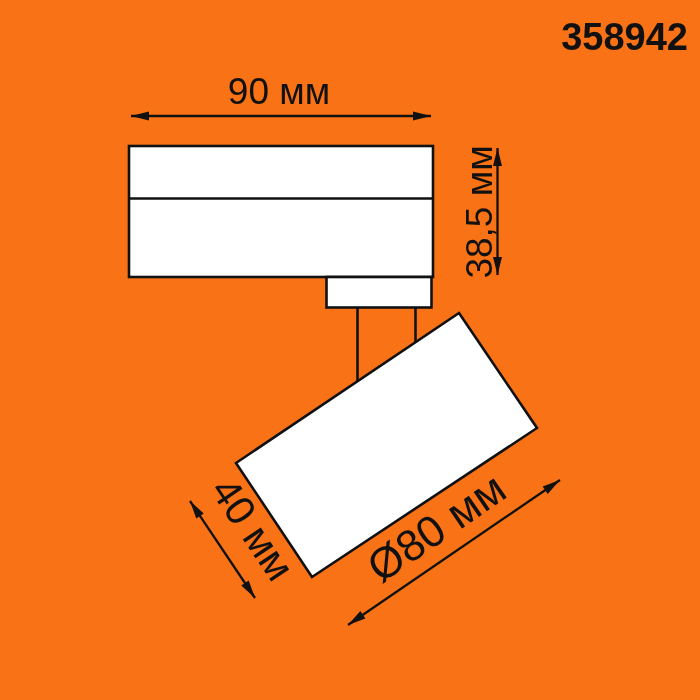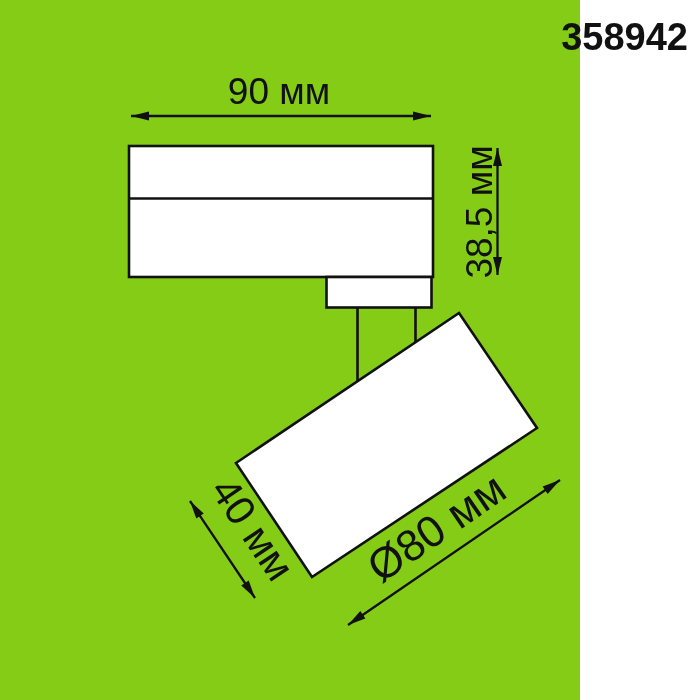--- a/index.html
+++ b/index.html
@@ -5,23 +5,23 @@
   html, body {
     margin: 0;
     padding: 0;
     width: 700px;
     height: 700px;
     background: #ffffff;
     overflow: hidden;
   }
   .canvas-wrap {
     position: relative;
-    width: 580px;
+    width: 700px;
     height: 700px;
-    background: #84cc16;
+    background: #f97316;
   }
   svg { display: block; }
   .shape {
     stroke: #111111;
     stroke-width: 2.6;
     fill: #ffffff;
   }
   .shape-line {
     stroke: #111111;
     stroke-width: 2.6;

